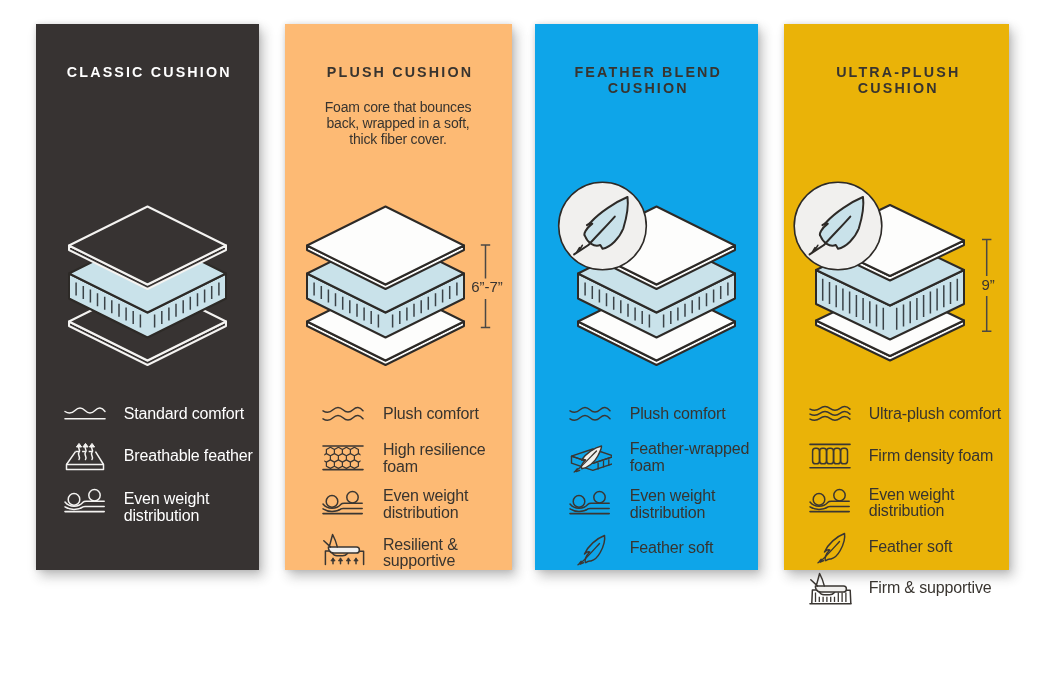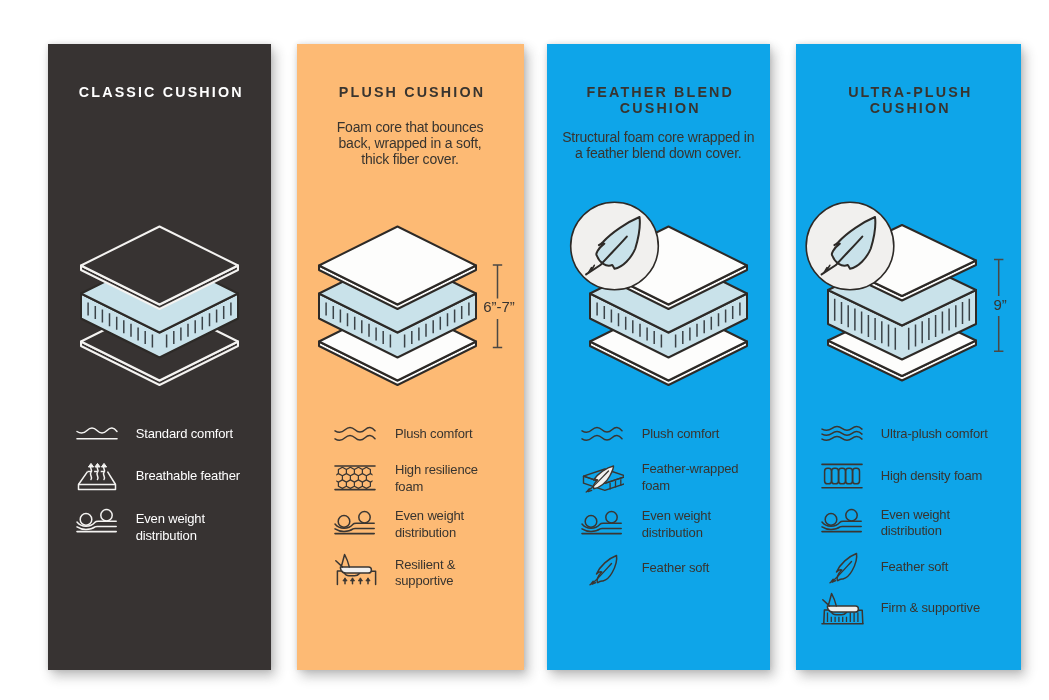--- a/index.html
+++ b/index.html
@@ -1,24 +1,24 @@
 <!DOCTYPE html>
 <html><head><meta charset="utf-8">
 <style>
 html,body{margin:0;padding:0;}
 body{width:1049px;height:700px;background:#ffffff;position:relative;overflow:hidden;
      font-family:"Liberation Sans",sans-serif;}
-.panel{position:absolute;top:44px;height:626px;
-       box-shadow:4px 6px 11px rgba(40,40,40,0.30), 0 0 5px rgba(40,40,40,0.13);margin-left:12px;}
+.panel{position:absolute;top:24px;height:546px;
+       box-shadow:4px 6px 11px rgba(40,40,40,0.30), 0 0 5px rgba(40,40,40,0.13);}
 .title{position:absolute;top:41px;left:2px;width:100%;text-align:center;
        font-size:14.3px;font-weight:bold;letter-spacing:2.15px;line-height:15.6px;}
 .desc{position:absolute;left:0;width:100%;text-align:center;
       font-size:14px;line-height:16.2px;letter-spacing:-0.2px;}
 .row{position:absolute;}
-.rowtext{position:absolute;font-size:13px;line-height:16.4px;letter-spacing:-0.15px;}
+.rowtext{position:absolute;font-size:16px;line-height:16.4px;letter-spacing:-0.15px;}
 .diag{position:absolute;left:0;top:0;}
 </style></head><body>
 
 <div class="panel" style="left:36.0px;width:222.5px;background:#373332;color:#ffffff">
 <div class="title">CLASSIC CUSHION</div>
 <svg class="diag" width="222.5" height="626" viewBox="0 36 222.5 626">
       <path d="M 33.0,333.5 L 33.0,338.0 L 111.5,377.0 L 190.0,338.0 L 190.0,333.5 L 111.5,372.5 Z" fill="#373332" stroke="#f4f3f1" stroke-width="2.0" stroke-linejoin="round"></path>
       <path d="M 33.0,333.5 L 111.5,294.5 L 190.0,333.5 L 111.5,372.5 Z" fill="#373332" stroke="#f4f3f1" stroke-width="2.0" stroke-linejoin="round"></path>
       <path d="M 33.0,285.5 L 33.0,310.5 L 111.5,349.5 L 190.0,310.5 L 190.0,285.5 L 111.5,324.5 Z" fill="#c9e2ea" stroke="#2d2a27" stroke-width="2.0" stroke-linejoin="round"></path>
       <path d="M 40.1,294.5 L 40.1,307.5 M 47.3,298.1 L 47.3,311.1 M 54.4,301.6 L 54.4,314.6 M 61.5,305.2 L 61.5,318.2 M 68.7,308.7 L 68.7,321.7 M 75.8,312.3 L 75.8,325.3 M 83.0,315.8 L 83.0,328.8 M 90.1,319.4 L 90.1,332.4 M 97.2,322.9 L 97.2,335.9 M 104.4,326.5 L 104.4,339.5 M 118.6,326.5 L 118.6,339.5 M 125.8,322.9 L 125.8,335.9 M 132.9,319.4 L 132.9,332.4 M 140.0,315.8 L 140.0,328.8 M 147.2,312.3 L 147.2,325.3 M 154.3,308.7 L 154.3,321.7 M 161.5,305.2 L 161.5,318.2 M 168.6,301.6 L 168.6,314.6 M 175.7,298.1 L 175.7,311.1 M 182.9,294.5 L 182.9,307.5" fill="none" stroke="#3a4247" stroke-width="1.5"></path>
@@ -100,21 +100,20 @@
       <path d="M 17.4,27.9 L 19.5,24.8 L 21.6,27.9 Z" fill="#3a3632" stroke="#3a3632" stroke-width="0.8" stroke-linejoin="round"></path>
       <path d="M 27.4,30.8 L 27.4,27.4" stroke="#3a3632" stroke-width="1.5" stroke-linecap="round"></path>
       <path d="M 25.299999999999997,27.9 L 27.4,24.8 L 29.5,27.9 Z" fill="#3a3632" stroke="#3a3632" stroke-width="0.8" stroke-linejoin="round"></path>
       <path d="M 35,30.8 L 35,27.4" stroke="#3a3632" stroke-width="1.5" stroke-linecap="round"></path>
       <path d="M 32.9,27.9 L 35,24.8 L 37.1,27.9 Z" fill="#3a3632" stroke="#3a3632" stroke-width="0.8" stroke-linejoin="round"></path>
     </svg>
 <div class="rowtext" style="left:98.4px;top:512.9px">Resilient &amp;<br>supportive</div>
 </div>
 <div class="panel" style="left:534.5px;width:223.5px;background:#0ea5e9;color:#38342f">
 <div class="title">FEATHER BLEND<br>CUSHION</div>
-<div class="desc" style="top:85.0px">Structural foam core wrapped in<br>a feather blend down cover.</div>
 <svg class="diag" width="223.5" height="626" viewBox="0 36 223.5 626">
       <path d="M 43.0,333.5 L 43.0,338.0 L 121.5,377.0 L 200.0,338.0 L 200.0,333.5 L 121.5,372.5 Z" fill="#fdfdfc" stroke="#2d2a27" stroke-width="2.0" stroke-linejoin="round"></path>
       <path d="M 43.0,333.5 L 121.5,294.5 L 200.0,333.5 L 121.5,372.5 Z" fill="#fdfdfc" stroke="#2d2a27" stroke-width="2.0" stroke-linejoin="round"></path>
       <path d="M 43.0,285.5 L 43.0,310.5 L 121.5,349.5 L 200.0,310.5 L 200.0,285.5 L 121.5,324.5 Z" fill="#c9e2ea" stroke="#2d2a27" stroke-width="2.0" stroke-linejoin="round"></path>
       <path d="M 50.1,294.5 L 50.1,307.5 M 57.3,298.1 L 57.3,311.1 M 64.4,301.6 L 64.4,314.6 M 71.5,305.2 L 71.5,318.2 M 78.7,308.7 L 78.7,321.7 M 85.8,312.3 L 85.8,325.3 M 93.0,315.8 L 93.0,328.8 M 100.1,319.4 L 100.1,332.4 M 107.2,322.9 L 107.2,335.9 M 114.4,326.5 L 114.4,339.5 M 128.6,326.5 L 128.6,339.5 M 135.8,322.9 L 135.8,335.9 M 142.9,319.4 L 142.9,332.4 M 150.0,315.8 L 150.0,328.8 M 157.2,312.3 L 157.2,325.3 M 164.3,308.7 L 164.3,321.7 M 171.5,305.2 L 171.5,318.2 M 178.6,301.6 L 178.6,314.6 M 185.7,298.1 L 185.7,311.1 M 192.9,294.5 L 192.9,307.5" fill="none" stroke="#3a4247" stroke-width="1.5"></path>
       <path d="M 43.0,285.5 L 121.5,246.5 L 200.0,285.5 L 121.5,324.5 Z" fill="#c9e2ea" stroke="#2d2a27" stroke-width="2.0" stroke-linejoin="round"></path>
       <path d="M 43.0,257.5 L 43.0,262.0 L 121.5,301.0 L 200.0,262.0 L 200.0,257.5 L 121.5,296.5 Z" fill="#fdfdfc" stroke="#2d2a27" stroke-width="2.0" stroke-linejoin="round"></path>
       <path d="M 43.0,257.5 L 121.5,218.5 L 200.0,257.5 L 121.5,296.5 Z" fill="#fdfdfc" stroke="#2d2a27" stroke-width="2.0" stroke-linejoin="round"></path>
       <circle cx="67.5" cy="238.0" r="43.8" fill="#f1f0ee" stroke="#2d2a27" stroke-width="1.6"></circle>
       <path d="M 92.5,209.0 C 80.5,214.0 64.5,224.5 56.0,234.0 C 55.0,235.0 53.0,236.5 51.9,237.1 C 54.0,235.8 56.0,235.2 57.3,235.6 C 51.0,240.5 48.0,246.0 50.0,248.0 C 52.5,254.5 59.0,259.5 65.3,257.0 C 66.7,259.0 67.0,260.2 67.5,260.7 C 75.5,259.5 84.5,250.0 88.3,240.5 C 91.5,230.0 93.5,216.5 92.5,209.0 Z" fill="#c9e2ea" stroke="#2d2a27" stroke-width="2" stroke-linejoin="round"></path>
@@ -140,21 +139,21 @@
       <path d="M 2,21.8 C 5,23.8 8,24.4 11,24.4 C 14,24.4 17.5,23.8 20,21.9 C 21.2,21 22.5,21.5 24.5,21.5 L 41.2,21.5" fill="none" stroke="#3a3632" stroke-width="1.5" stroke-linecap="round"></path>
       <path d="M 2,26.6 L 41.2,26.6" stroke="#3a3632" stroke-width="1.6" stroke-linecap="round"></path>
     </svg>
 <div class="rowtext" style="left:95.2px;top:464.1px">Even weight<br>distribution</div>
 <svg class="row" style="left:33.0px;top:506.6px" width="44" height="36" viewBox="0 0 44 36">
       <path d="M 36.5,4.5 C 28.5,7.5 20,15 16.5,23 C 18.2,21.3 20.2,20.5 21.7,21 C 17.8,25 16.2,29.5 17.7,31.7 C 19.3,30.3 21,29.7 22.9,30 C 25.5,29.3 29.5,26.5 32.2,21.5 C 35.5,15.5 37.2,8.5 36.5,4.5 Z" fill="none" stroke="#3a3632" stroke-width="1.5" stroke-linejoin="round"></path>
       <path d="M 31.5,12.5 C 26,18.5 19,26.5 14.5,30.5 L 10,33.8 M 13.2,30.2 L 11.2,32.8 M 15.8,31.7 L 12.2,33.2" fill="none" stroke="#3a3632" stroke-width="1.4" stroke-linecap="round"></path>
     </svg>
 <div class="rowtext" style="left:95.2px;top:516.4px">Feather soft</div>
 </div>
-<div class="panel" style="left:784.0px;width:224.5px;background:#0ea5e9;color:#38342f">
+<div class="panel" style="left:784.0px;width:224.5px;background:#eab308;color:#38342f">
 <div class="title">ULTRA-PLUSH<br>CUSHION</div>
 <svg class="diag" width="224.5" height="626" viewBox="0 36 224.5 626">
       <path d="M 32.0,332.5 L 32.0,337.0 L 106.0,372.5 L 180.0,337.0 L 180.0,332.5 L 106.0,368.0 Z" fill="#fdfdfc" stroke="#2d2a27" stroke-width="2.0" stroke-linejoin="round"></path>
       <path d="M 32.0,332.5 L 106.0,297.0 L 180.0,332.5 L 106.0,368.0 Z" fill="#fdfdfc" stroke="#2d2a27" stroke-width="2.0" stroke-linejoin="round"></path>
       <path d="M 32.0,282.0 L 32.0,316.0 L 106.0,351.5 L 180.0,316.0 L 180.0,282.0 L 106.0,317.5 Z" fill="#c9e2ea" stroke="#2d2a27" stroke-width="2.0" stroke-linejoin="round"></path>
       <path d="M 38.7,290.7 L 38.7,312.7 M 45.5,294.0 L 45.5,316.0 M 52.2,297.2 L 52.2,319.2 M 58.9,300.4 L 58.9,322.4 M 65.6,303.6 L 65.6,325.6 M 72.4,306.9 L 72.4,328.9 M 79.1,310.1 L 79.1,332.1 M 85.8,313.3 L 85.8,335.3 M 92.5,316.5 L 92.5,338.5 M 99.3,319.8 L 99.3,341.8 M 112.7,319.8 L 112.7,341.8 M 119.5,316.5 L 119.5,338.5 M 126.2,313.3 L 126.2,335.3 M 132.9,310.1 L 132.9,332.1 M 139.6,306.9 L 139.6,328.9 M 146.4,303.6 L 146.4,325.6 M 153.1,300.4 L 153.1,322.4 M 159.8,297.2 L 159.8,319.2 M 166.5,294.0 L 166.5,316.0 M 173.3,290.7 L 173.3,312.7" fill="none" stroke="#3a4247" stroke-width="1.5"></path>
       <path d="M 32.0,282.0 L 106.0,246.5 L 180.0,282.0 L 106.0,317.5 Z" fill="#c9e2ea" stroke="#2d2a27" stroke-width="2.0" stroke-linejoin="round"></path>
       <path d="M 32.0,252.5 L 32.0,257.0 L 106.0,292.5 L 180.0,257.0 L 180.0,252.5 L 106.0,288.0 Z" fill="#fdfdfc" stroke="#2d2a27" stroke-width="2.0" stroke-linejoin="round"></path>
       <path d="M 32.0,252.5 L 106.0,217.0 L 180.0,252.5 L 106.0,288.0 Z" fill="#fdfdfc" stroke="#2d2a27" stroke-width="2.0" stroke-linejoin="round"></path>
       <circle cx="54.0" cy="238.0" r="43.8" fill="#f1f0ee" stroke="#2d2a27" stroke-width="1.6"></circle>
@@ -169,21 +168,21 @@
     </svg>
 <div class="rowtext" style="left:84.7px;top:381.5px">Ultra-plush comfort</div>
 <svg class="row" style="left:24.0px;top:414.4px" width="44" height="36" viewBox="0 0 44 36">
       <path d="M 2,6.4 L 42,6.4 M 2,29.7 L 42,29.7" stroke="#3a3632" stroke-width="1.6" stroke-linecap="round"></path>
       <rect x="4.6" y="10.3" width="6.9" height="15.5" rx="2.9" fill="none" stroke="#3a3632" stroke-width="1.5"></rect>
       <rect x="11.6" y="10.3" width="6.9" height="15.5" rx="2.9" fill="none" stroke="#3a3632" stroke-width="1.5"></rect>
       <rect x="18.6" y="10.3" width="6.9" height="15.5" rx="2.9" fill="none" stroke="#3a3632" stroke-width="1.5"></rect>
       <rect x="25.6" y="10.3" width="6.9" height="15.5" rx="2.9" fill="none" stroke="#3a3632" stroke-width="1.5"></rect>
       <rect x="32.6" y="10.3" width="6.9" height="15.5" rx="2.9" fill="none" stroke="#3a3632" stroke-width="1.5"></rect>
     </svg>
-<div class="rowtext" style="left:84.7px;top:424.2px">High density foam</div>
+<div class="rowtext" style="left:84.7px;top:424.2px">Firm density foam</div>
 <svg class="row" style="left:24.0px;top:461.3px" width="44" height="36" viewBox="0 0 44 36">
       <circle cx="11" cy="14.4" r="5.8" fill="none" stroke="#3a3632" stroke-width="1.5"></circle>
       <circle cx="31.5" cy="10.2" r="5.7" fill="none" stroke="#3a3632" stroke-width="1.5"></circle>
       <path d="M 2,17 C 4.5,20.2 8,21.2 11,21.2 C 14,21.2 17.5,20.2 20,17.2 C 21,16 22.5,16.3 24.5,16.3 L 41.2,16.3" fill="none" stroke="#3a3632" stroke-width="1.5" stroke-linecap="round"></path>
       <path d="M 2,21.8 C 5,23.8 8,24.4 11,24.4 C 14,24.4 17.5,23.8 20,21.9 C 21.2,21 22.5,21.5 24.5,21.5 L 41.2,21.5" fill="none" stroke="#3a3632" stroke-width="1.5" stroke-linecap="round"></path>
       <path d="M 2,26.6 L 41.2,26.6" stroke="#3a3632" stroke-width="1.6" stroke-linecap="round"></path>
     </svg>
 <div class="rowtext" style="left:84.7px;top:462.9px">Even weight<br>distribution</div>
 <svg class="row" style="left:24.0px;top:505.4px" width="44" height="36" viewBox="0 0 44 36">
       <path d="M 36.5,4.5 C 28.5,7.5 20,15 16.5,23 C 18.2,21.3 20.2,20.5 21.7,21 C 17.8,25 16.2,29.5 17.7,31.7 C 19.3,30.3 21,29.7 22.9,30 C 25.5,29.3 29.5,26.5 32.2,21.5 C 35.5,15.5 37.2,8.5 36.5,4.5 Z" fill="none" stroke="#3a3632" stroke-width="1.5" stroke-linejoin="round"></path>

